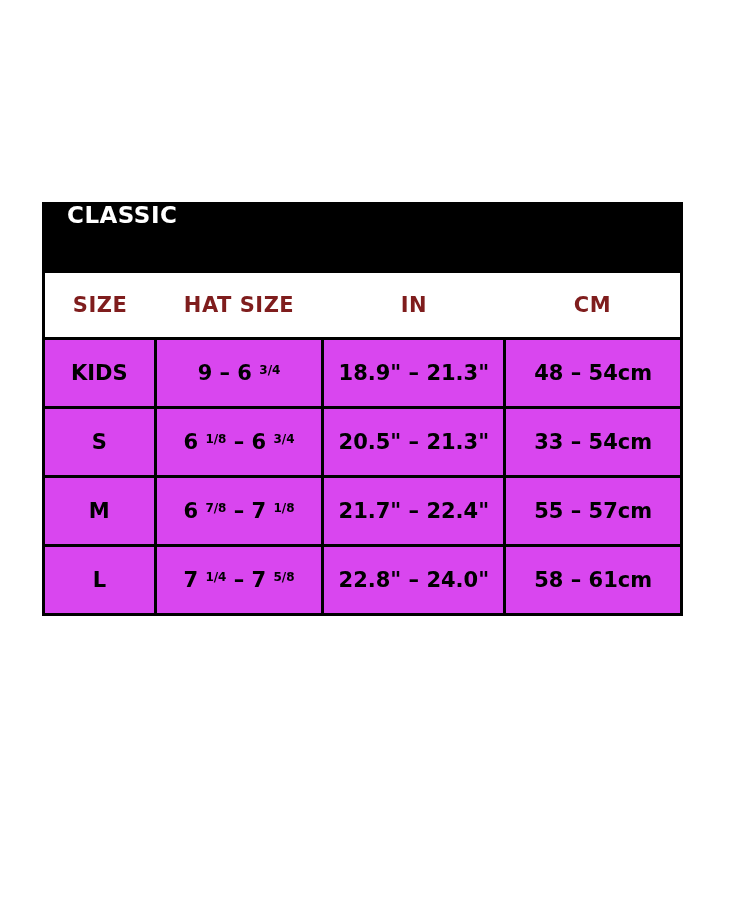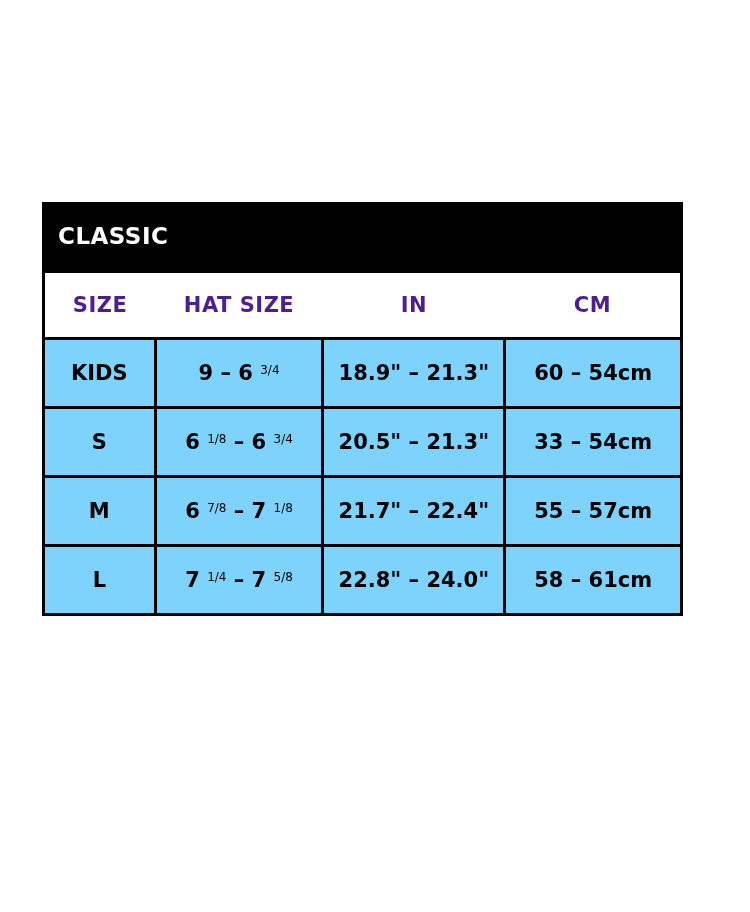--- a/index.html
+++ b/index.html
@@ -13,60 +13,60 @@
   .size-chart {
     position: absolute;
     left: 42px;
     top: 202px;
     width: 641px;
   }
   .title-bar {
     background: #000000;
     height: 68px;
     display: flex;
-    align-items: center;
-    padding-left: 16px;
+    align-items: flex-start;
+    padding-left: 25px;
   }
   .title-bar .title {
     color: #ffffff;
     font-size: 23px;
     font-weight: bold;
     letter-spacing: 0.5px;
   }
   table.chart-table {
     width: 100%;
     border-collapse: collapse;
     table-layout: fixed;
     border: 3px solid #000000;
   }
   .chart-table th {
     height: 67px;
     border: none;
     font-size: 21px;
     font-weight: bold;
-    color: #4c1d95;
+    color: #7f1d1d;
     text-align: center;
     vertical-align: middle;
     letter-spacing: 0.5px;
     background: #ffffff;
   }
   .chart-table td {
     height: 69px;
     border: 3px solid #000000;
     font-size: 21px;
     font-weight: bold;
     color: #000000;
     text-align: center;
     vertical-align: middle;
-    background: #7dd3fc;
+    background: #d946ef;
     white-space: nowrap;
   }
   .frac {
     font-size: 12px;
-    font-weight: normal;
+    font-weight: bold;
     vertical-align: 6px;
     letter-spacing: 0px;
   }
 </style>
 </head>
 <body>
 
 <div class="size-chart">
   <div class="title-bar">
     <span class="title">CLASSIC</span>
@@ -84,21 +84,21 @@
         <th>HAT SIZE</th>
         <th>IN</th>
         <th>CM</th>
       </tr>
     </thead>
     <tbody>
       <tr>
         <td>KIDS</td>
         <td><span>9 – 6 </span><span class="frac">3/4</span><span></span><span class="frac"></span></td>
         <td>18.9" – 21.3"</td>
-        <td>60 – 54cm</td>
+        <td>48 – 54cm</td>
       </tr>
       <tr>
         <td>S</td>
         <td><span>6 </span><span class="frac">1/8</span><span> – 6 </span><span class="frac">3/4</span></td>
         <td>20.5" – 21.3"</td>
         <td>33 – 54cm</td>
       </tr>
       <tr>
         <td>M</td>
         <td><span>6 </span><span class="frac">7/8</span><span> – 7 </span><span class="frac">1/8</span></td>

